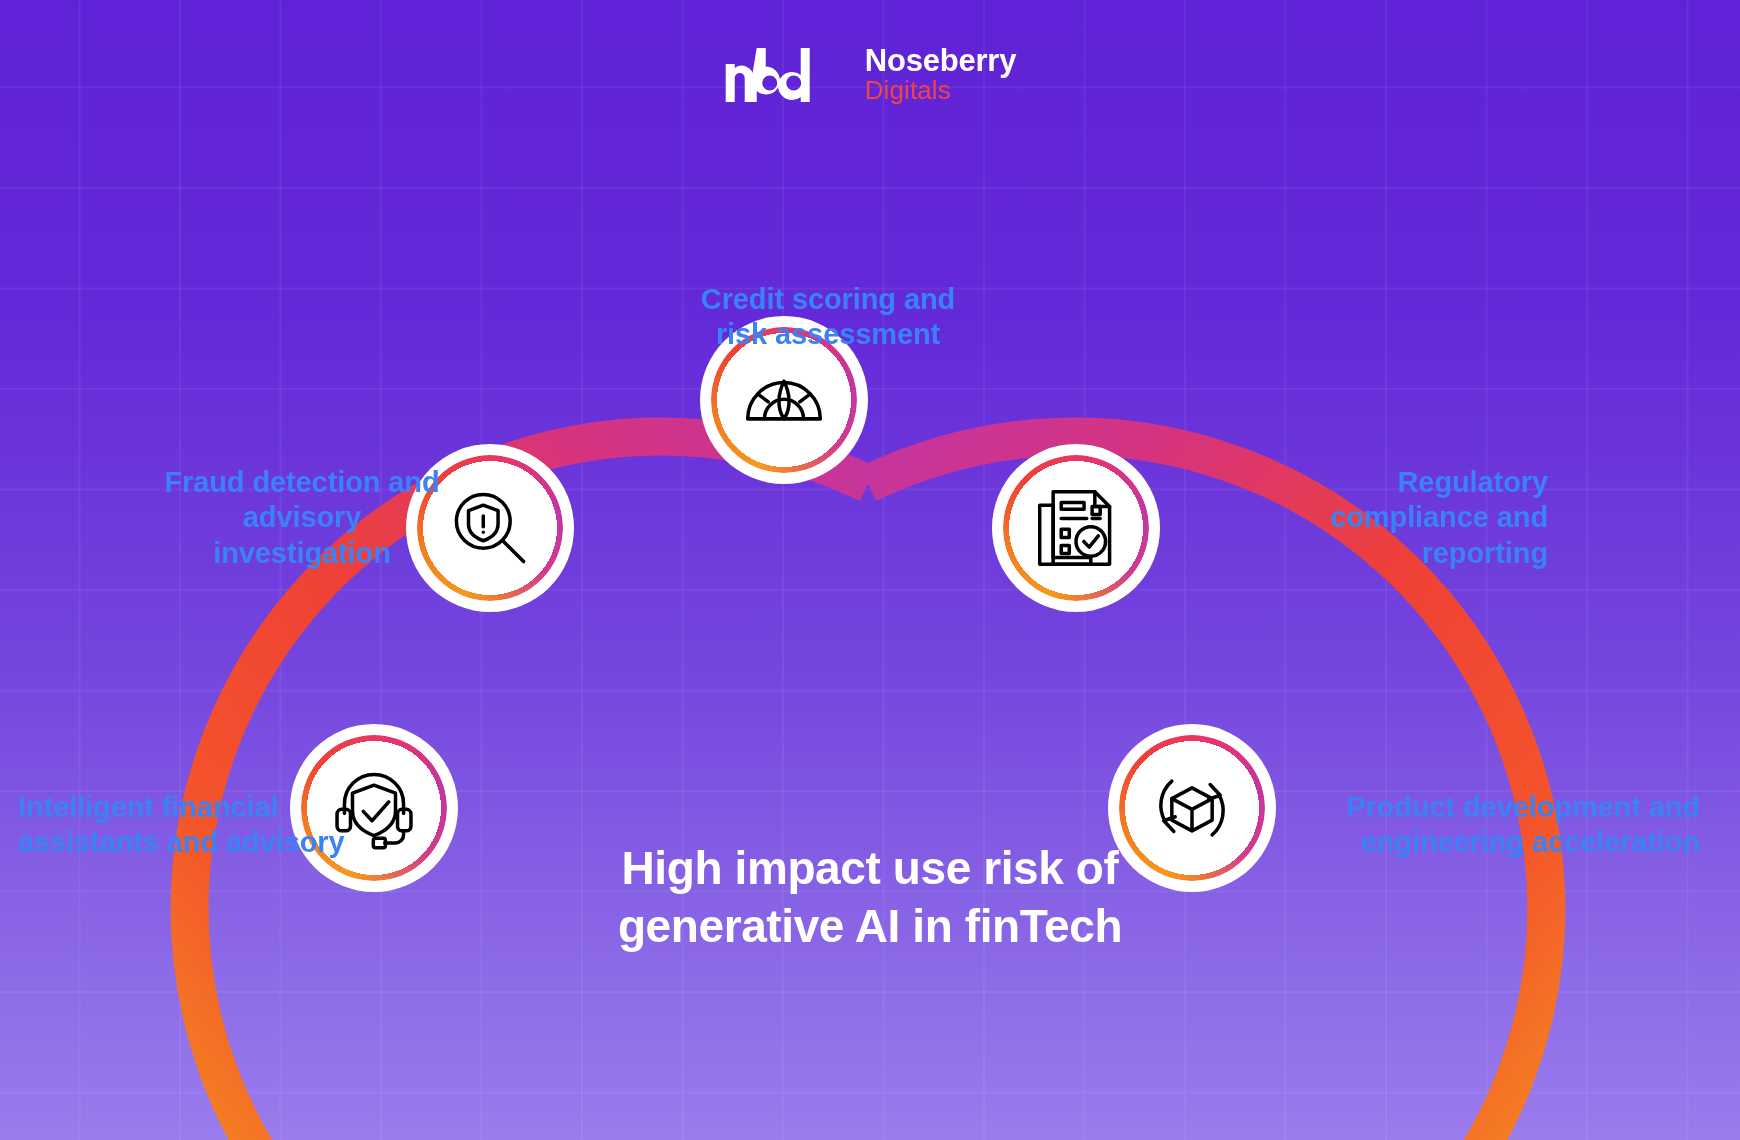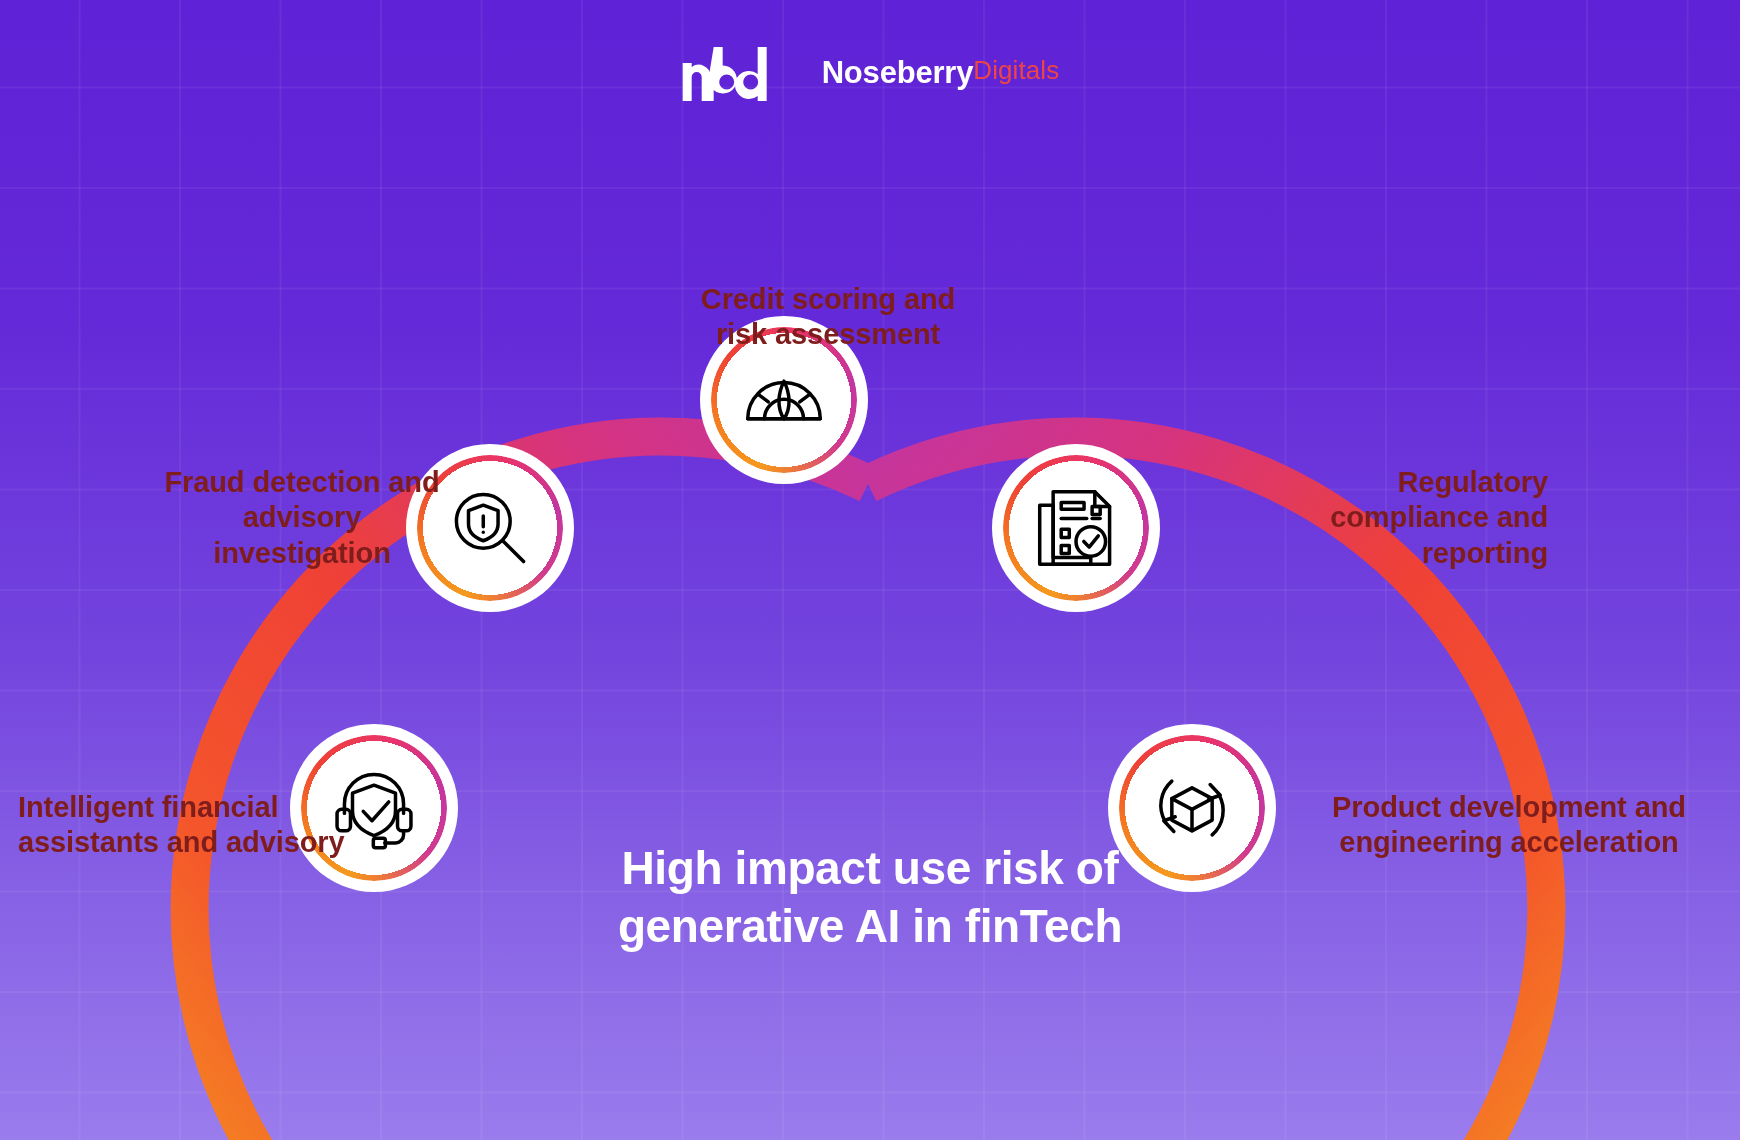--- a/index.html
+++ b/index.html
@@ -20,21 +20,21 @@
     pointer-events:none;
     z-index:1;
   }
 
   
   #logo {
     position:absolute; top:45px; left:50%; transform:translateX(-50%);
     display:flex; align-items:center; gap:20px; z-index:6;
   }
   #logo .mark { display:block; }
-  #logo .wordmark { display:flex; flex-direction:row; line-height:1.02;margin-left:33px; }
+  #logo .wordmark { display:flex; flex-direction:column; line-height:1.02;margin-left:33px; }
   #logo .wordmark .l1 {
     color:#ffffff; font-size:31px; font-weight:700; letter-spacing:-0.2px;
   }
   #logo .wordmark .l2 {
     color:#ef4444; font-size:26px; font-weight:400; letter-spacing:0.1px;
   }
 
   
   #arc-layer { position:absolute; inset:0; z-index:2; }
 
@@ -72,28 +72,28 @@
 
   
   #node-credit   { left:784px;  top:400px; }
   #node-fraud    { left:490px;  top:528px; }
   #node-reg      { left:1076px; top:528px; }
   #node-assist   { left:374px;  top:808px; }
   #node-product  { left:1192px; top:808px; }
 
   
   .label {
-    position:absolute; color:#7f1d1d; font-weight:700;
+    position:absolute; color:#3b82f6; font-weight:700;
     font-size:29px; line-height:1.22; z-index:5; letter-spacing:-0.1px;
   }
   #label-credit  { left:678px; top:282px; width:300px; text-align:center; }
   #label-fraud   { left:158px; top:465px; width:288px; text-align:center; }
   #label-reg     { left:1258px; top:465px; width:290px; text-align:right; }
   #label-assist  { left:18px;  top:790px; width:340px; text-align:left; }
-  #label-product { left:1318px;top:790px; width:382px; text-align:center; }
+  #label-product { left:1318px;top:790px; width:382px; text-align:right; }
 </style>
 </head>
 <body>
 
 <div id="grid-overlay"></div>
 
 <svg id="arc-layer" viewBox="0 0 1740 1140" preserveAspectRatio="none">
   <defs>
     <linearGradient id="arcGradLeft" x1="1" y1="0" x2="0" y2="1">
       <stop offset="0%" stop-color="#c4359f"></stop>

